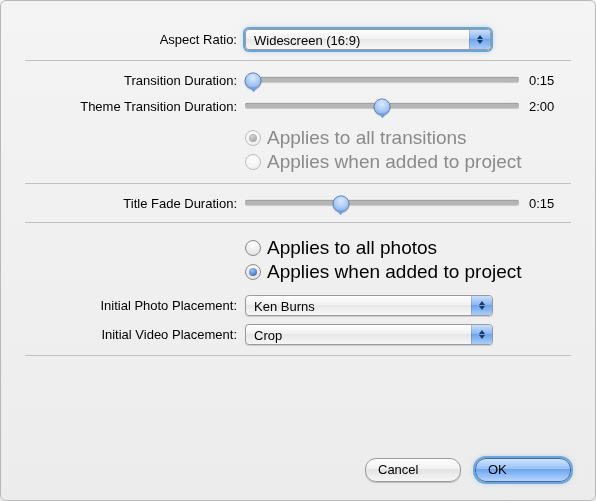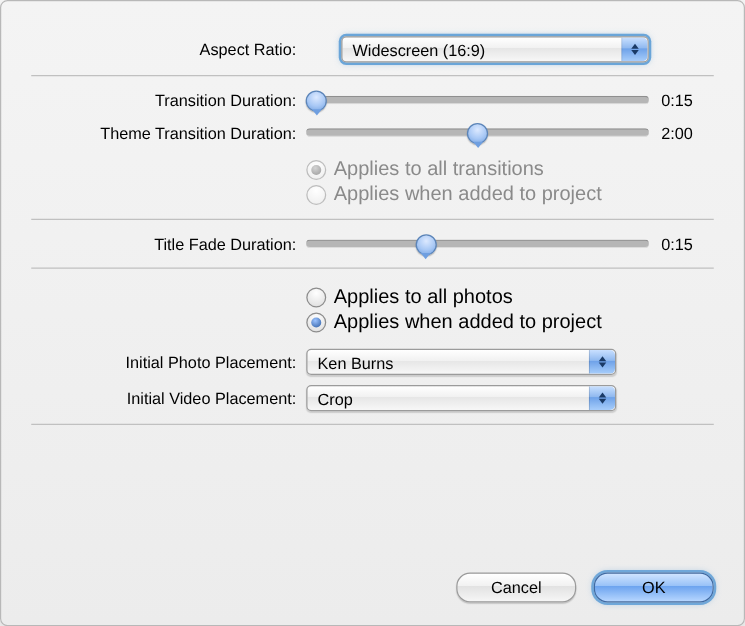--- a/index.html
+++ b/index.html
@@ -66,21 +66,20 @@
     display: inline-block;
     box-sizing: border-box;
   }
   .popup.disabled {
     color: #8a8a8a;
     border-color: #bfbfbf;
     background: linear-gradient(#fafafa, #efefef);
   }
   .popup.focused {
     box-shadow: 0 0 0 2px rgba(94,158,214,0.9), 0 0 6px rgba(94,158,214,0.7);
-    margin-left: 28px;
   }
   .popup-arrows {
     position: absolute;
     top: 0;
     right: 0;
     width: 20px;
     height: 100%;
     border-left: 1px solid rgba(0,0,0,0.12);
     border-top-right-radius: 4px;
     border-bottom-right-radius: 4px;
@@ -145,21 +144,21 @@
     border-right: 4px solid transparent;
     border-top: 5px solid #6f9fe0;
   }
 
   
   .radio-row {
     display: flex;
     align-items: center;
     margin-left: 220px;
     margin-bottom: 2px;
-    font-size: 16px;
+    font-size: 19px;
     cursor: default;
   }
   .radio-row.dim span.rlabel { color: #8a8a8a; }
   .radio {
     width: 14px;
     height: 14px;
     border-radius: 50%;
     border: 1px solid #8c8c8c;
     background: radial-gradient(circle at 50% 25%, #ffffff, #dcdcdc);
     margin-right: 6px;
@@ -193,21 +192,20 @@
     position: absolute;
     right: 24px;
     bottom: 18px;
     display: flex;
     gap: 14px;
   }
   .btn {
     min-width: 70px;
     height: 22px;
     line-height: 22px;
-    text-align: center;
     border: 1px solid #9b9b9b;
     border-radius: 11px;
     background: linear-gradient(#ffffff, #f1f1f1 45%, #e2e2e2 46%, #f6f6f6);
     box-shadow: 0 1px 1px rgba(0,0,0,0.2);
     font-size: 13px;
     padding: 0 12px;
     cursor: default;
   }
   .btn.default {
     border-color: #3f6aa3;

